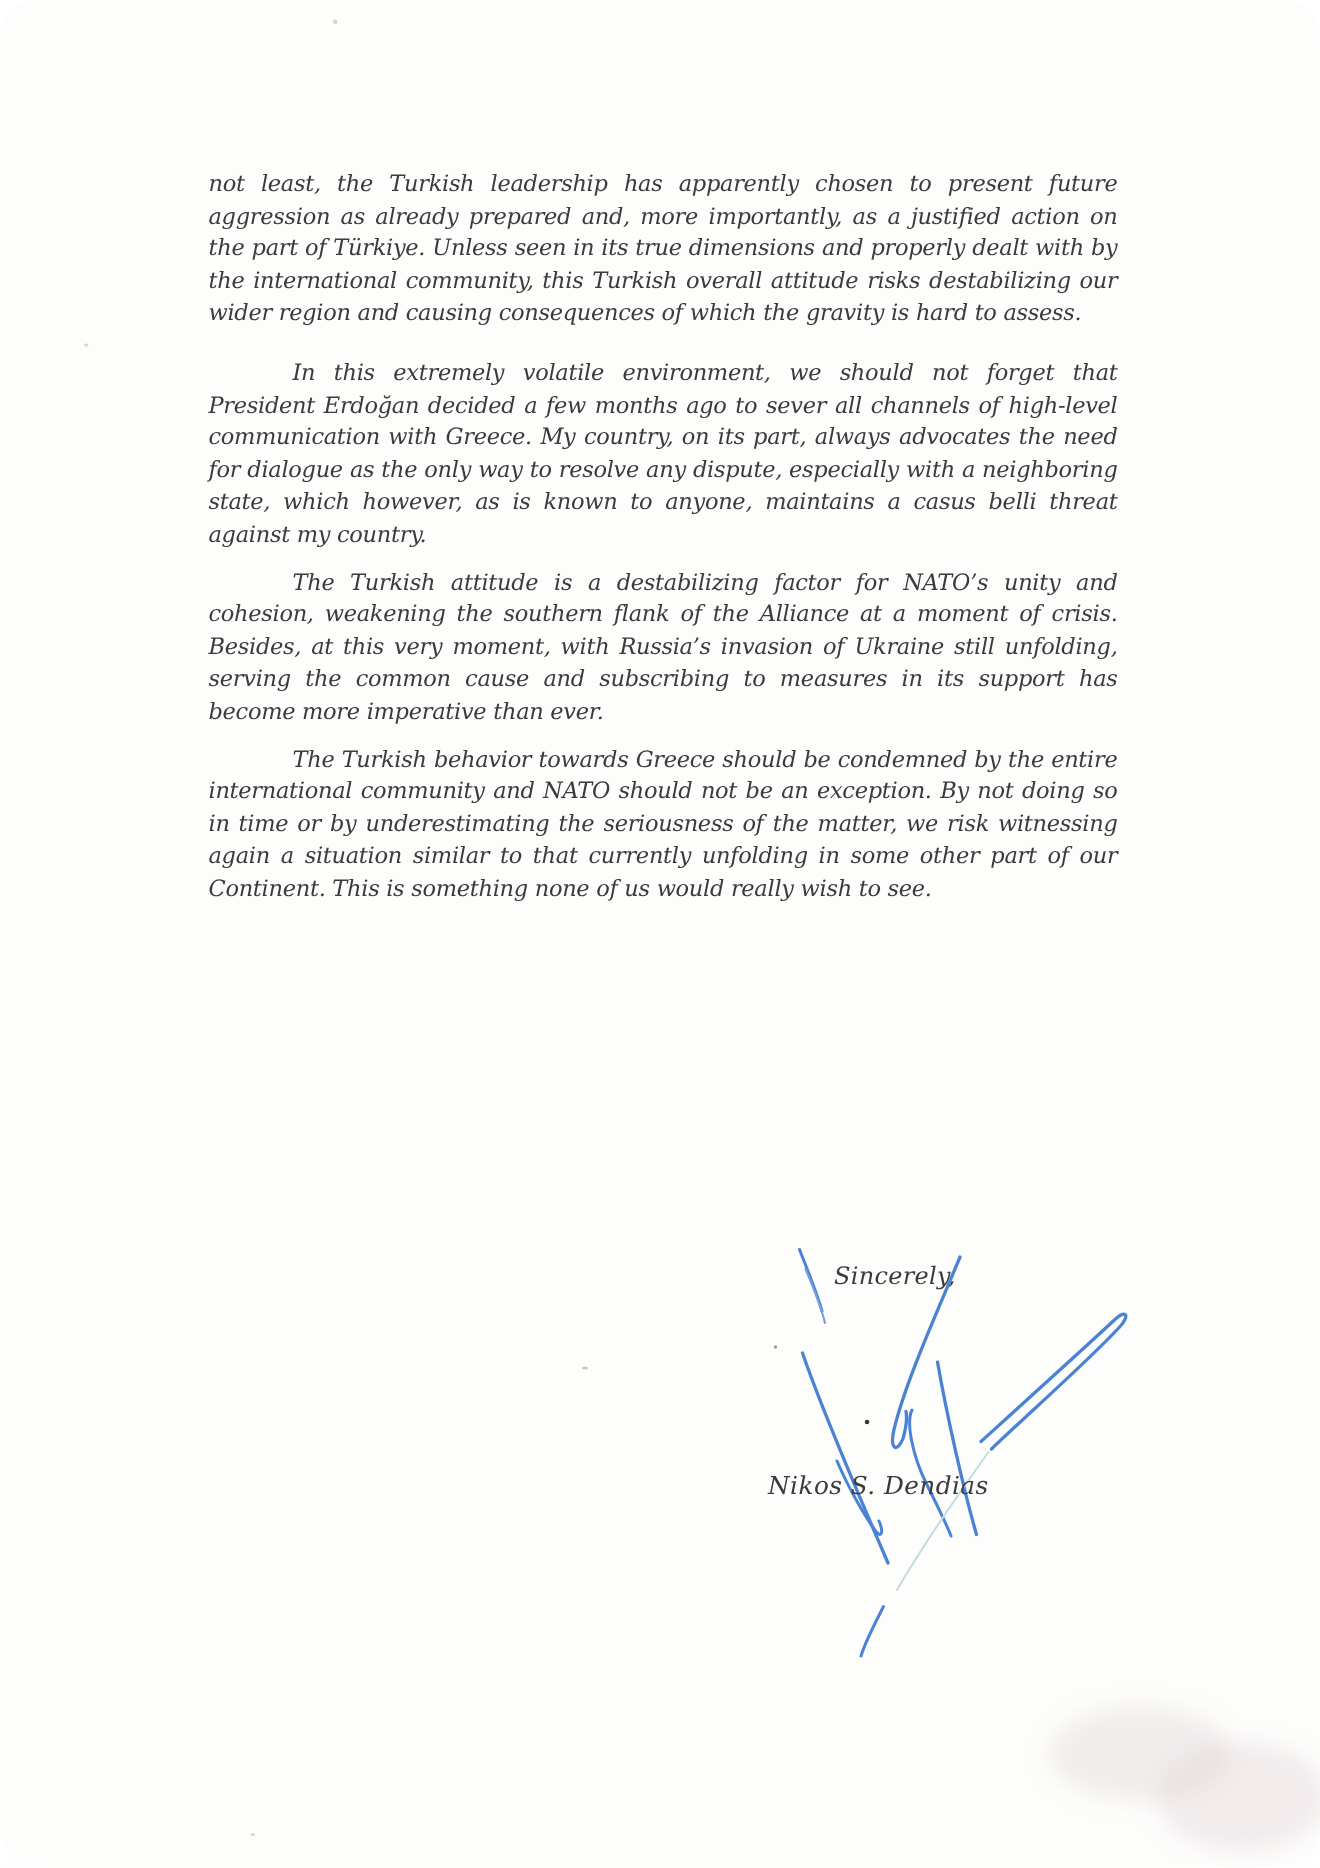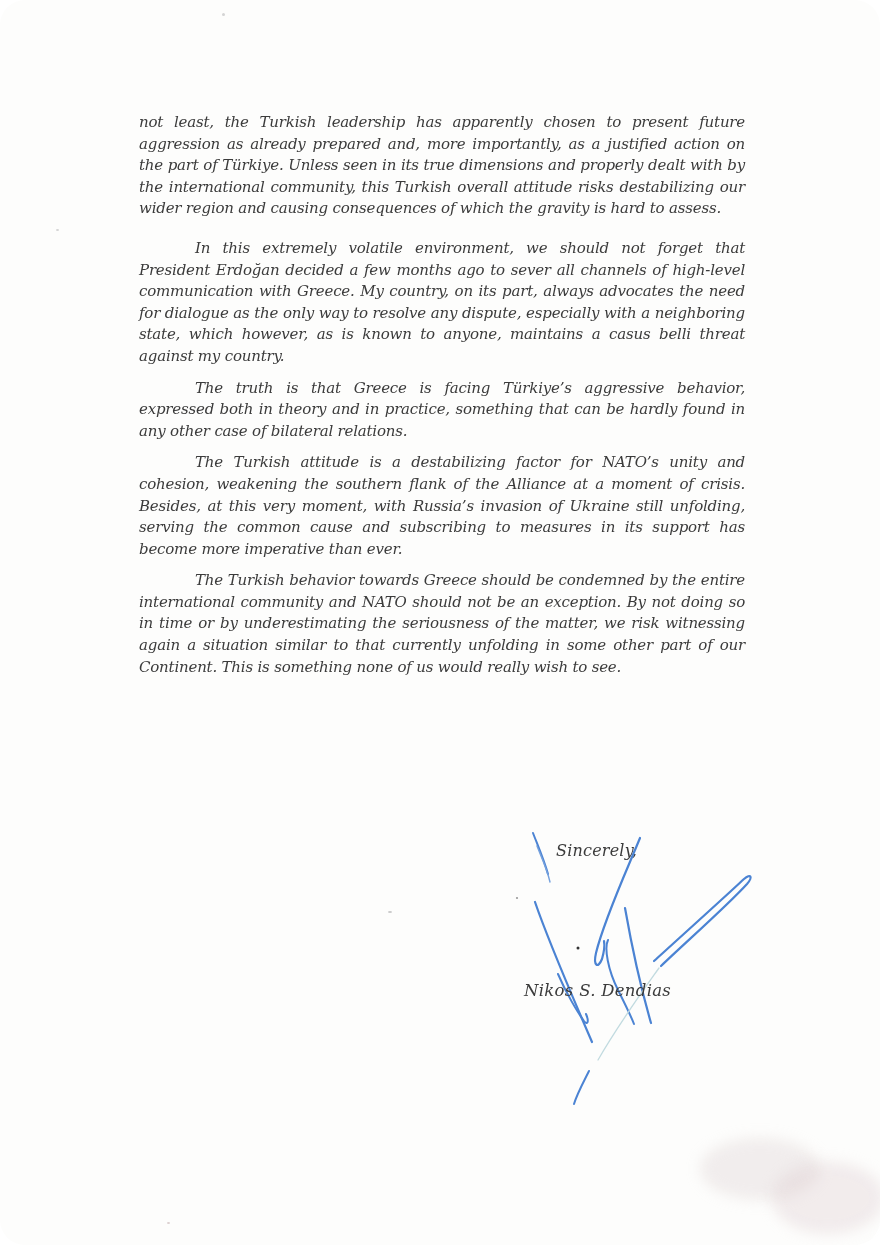--- a/index.html
+++ b/index.html
@@ -24,21 +24,21 @@
   .mt-para{margin-top:18px !important;}
   .mt-para-sm{margin-top:10px !important;}
   .mt-para-md{margin-top:12px !important;}
   .mt-salutation{margin-top:44px !important;}
   .salutation{text-align:left !important;}
   .closing{
     position:absolute;left:556px;top:841px;
     font-style:italic;font-size:16px;color:#3b3b3b;letter-spacing:0.2px;
   }
   .signer-name{
-    position:absolute;left:524px;top:981px;
+    position:absolute;left:512px;top:981px;
     font-style:italic;font-size:16.5px;color:#3b3b3b;letter-spacing:0.3px;
   }
   .signature-svg{
     position:absolute;left:490px;top:820px;width:300px;height:300px;
   }
   .smudge{
     position:absolute;border-radius:50%;
     filter:blur(7px);
   }
   .smudge-a{left:700px;top:1138px;width:120px;height:62px;background:rgba(214,203,203,0.30);}
@@ -50,21 +50,20 @@
   .speck-4{left:167px;top:1222px;width:3px;height:2px;background:#dcd0d0;}
 </style>
 </head>
 <body>
 
 <div class="page" style="background: rgb(253, 253, 252);">
 
   <div class="letter-body" style="color: rgb(59, 59, 59);">
     <p>not least, the Turkish leadership has apparently chosen to present future aggression as already prepared and, more importantly, as a justified action on the part of Türkiye. Unless seen in its true dimensions and properly dealt with by the international community, this Turkish overall attitude risks destabilizing our wider region and causing consequences of which the gravity is hard to assess.</p>
     <p class="p-ind mt-para">In this extremely volatile environment, we should not forget that President Erdoğan decided a few months ago to sever all channels of high-level communication with Greece. My country, on its part, always advocates the need for dialogue as the only way to resolve any dispute, especially with a neighboring state, which however, as is known to anyone, maintains a casus belli threat against my country.</p>
-    <p class="p-ind mt-para-sm">The truth is that Greece is facing Türkiye’s aggressive behavior, expressed both in theory and in practice, something that can be hardly found in any other case of bilateral relations.</p>
     <p class="p-ind mt-para-sm">The Turkish attitude is a destabilizing factor for NATO’s unity and cohesion, weakening the southern flank of the Alliance at a moment of crisis. Besides, at this very moment, with Russia’s invasion of Ukraine still unfolding, serving the common cause and subscribing to measures in its support has become more imperative than ever.</p>
     <p class="p-ind mt-para-sm">The Turkish behavior towards Greece should be condemned by the entire international community and NATO should not be an exception. By not doing so in time or by underestimating the seriousness of the matter, we risk witnessing again a situation similar to that currently unfolding in some other part of our Continent. This is something none of us would really wish to see.</p>
   </div>
 
   <div class="closing">Sincerely,</div>
 
   <svg class="signature-svg" viewBox="0 0 300 300" fill="none" stroke-linecap="round">
 
     <path class="sig-main" d="M43,13 C48,26 54,40 58,54" stroke-width="2" stroke="#4b83d3"></path>
     <path class="sig-light" d="M47,26 C51,36 57,49 60,62" stroke-width="1.4" stroke="#74a0dd"></path>

